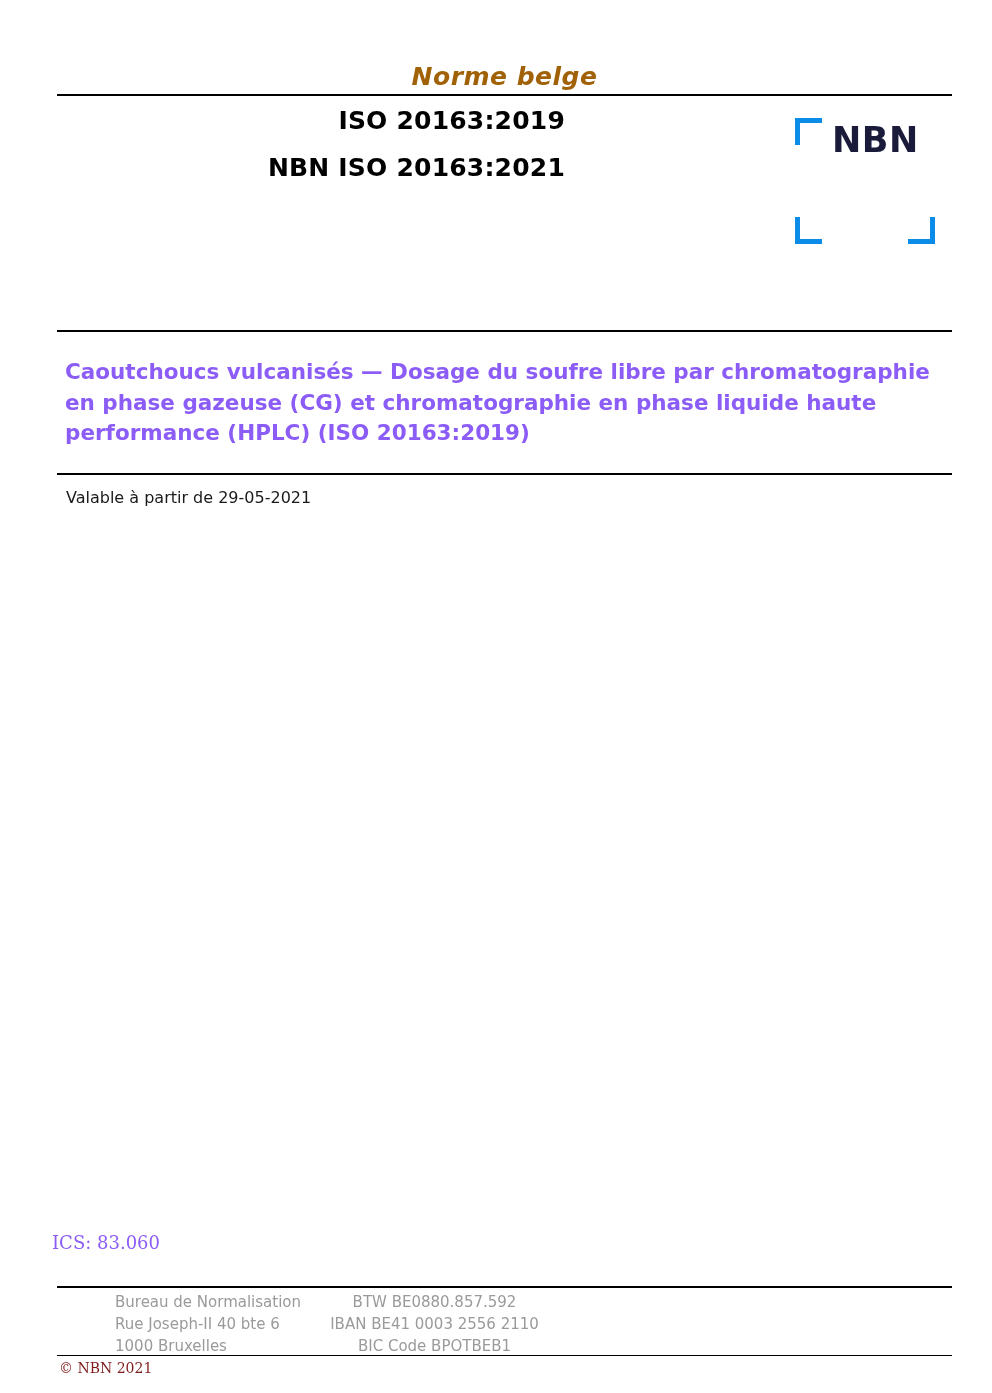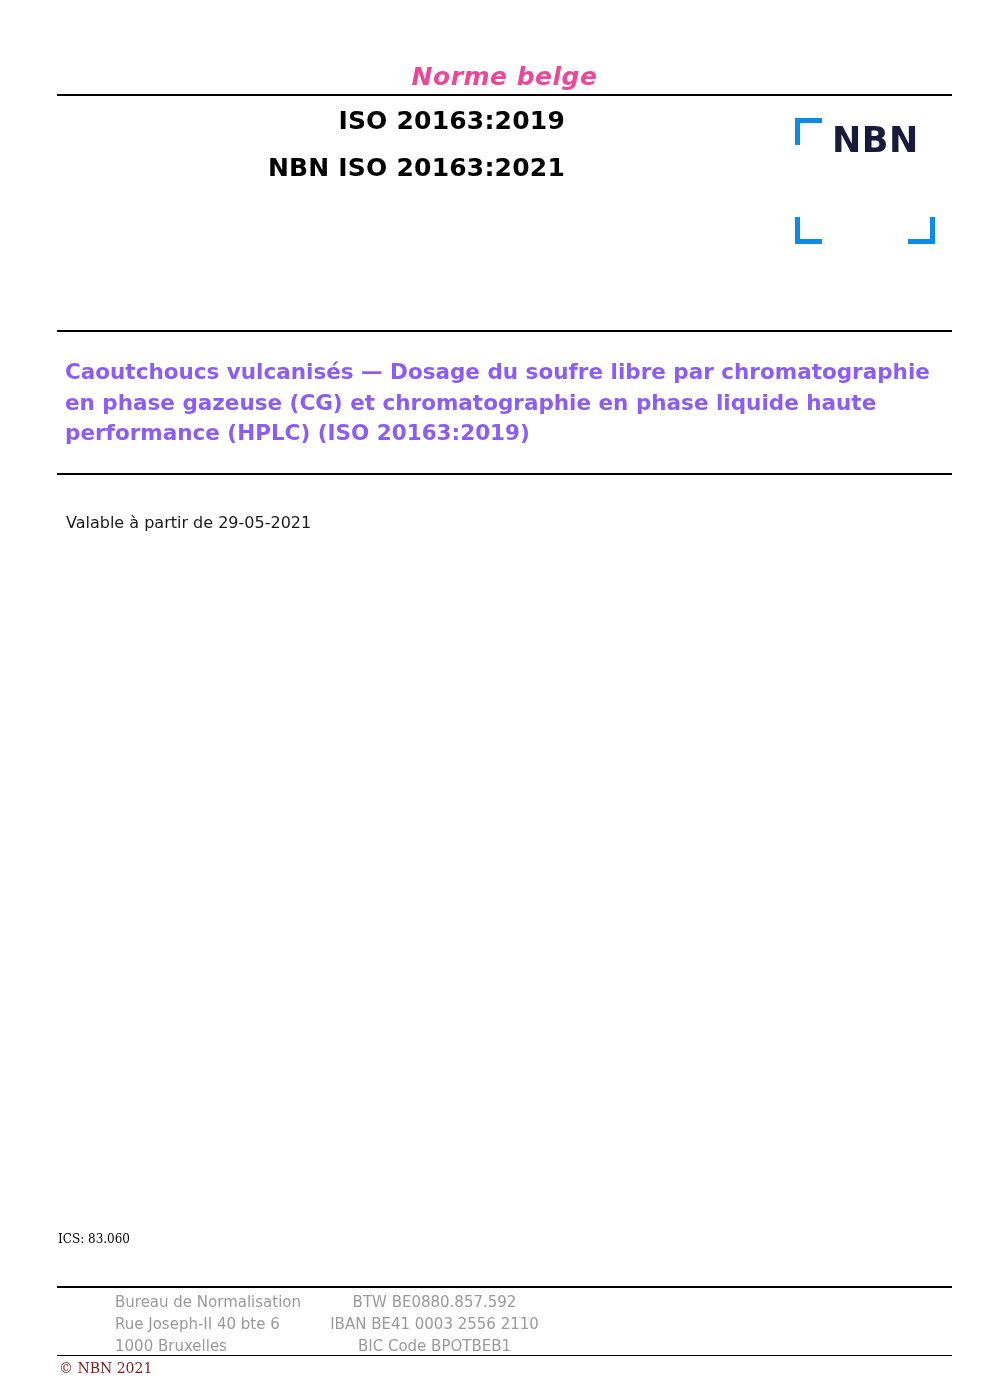--- a/index.html
+++ b/index.html
@@ -25,21 +25,21 @@
     position: absolute;
     left: 57px;
     top: 62px;
     width: 895px;
     text-align: center;
     font-family: "DejaVu Sans", sans-serif;
     font-style: italic;
     font-weight: bold;
     font-size: 25px;
     letter-spacing: 0.5px;
-    color: #ec4899;
+    color: #a16207;
   }
   .rule {
     position: absolute;
     background: #000000;
   }
   .rule-top {
     left: 57px;
     top: 94px;
     width: 895px;
     height: 2px;
@@ -125,33 +125,33 @@
     font-weight: bold;
     font-size: 21.5px;
     line-height: 1.42;
     color: #8b5cf6;
   }
 
   
   .validity {
     position: absolute;
     left: 66px;
-    top: 513px;
+    top: 488px;
     font-size: 16px;
     color: #1a1a1a;
   }
 
   
   .ics {
     position: absolute;
-    left: 58px;
+    left: 52px;
     top: 1232px;
     font-family: "DejaVu Serif", serif;
-    font-size: 12px;
-    color: #000000;
+    font-size: 18px;
+    color: #8b5cf6;
   }
 
   
   .footer {
     position: absolute;
     left: 115px;
     top: 1292px;
     width: 830px;
     display: flex;
     gap: 0;

